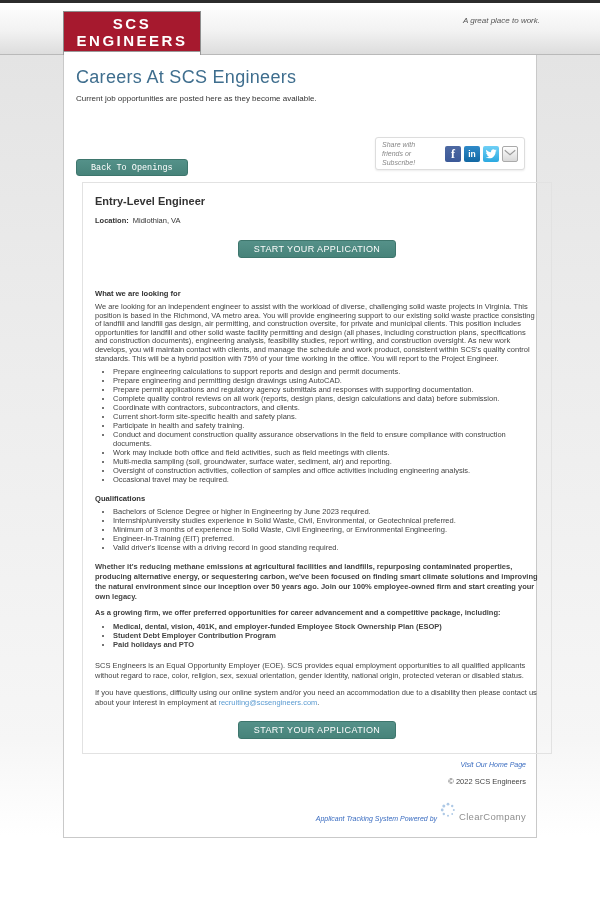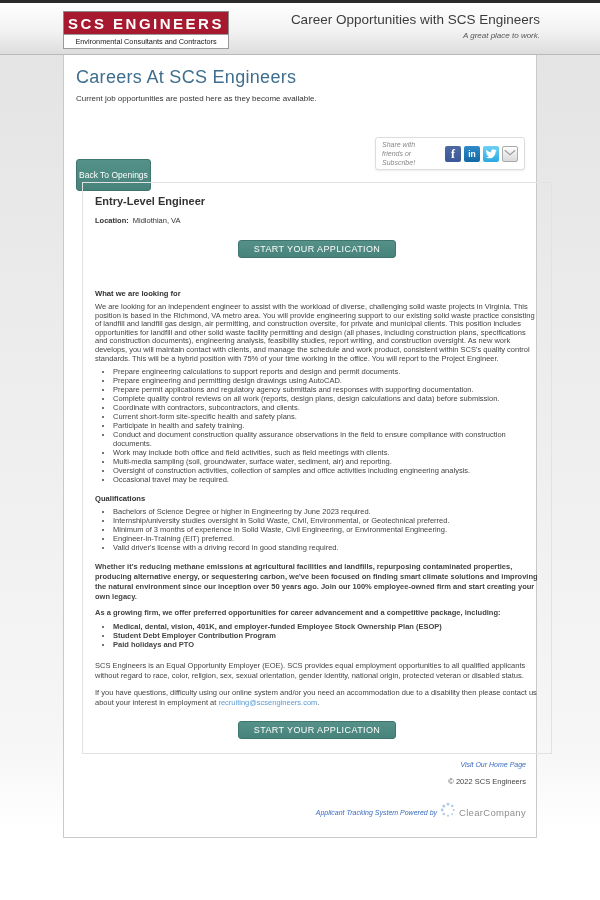--- a/index.html
+++ b/index.html
@@ -6,21 +6,21 @@
   html,body { background:#fff; }
   body { font-family:"Liberation Sans","DejaVu Sans",sans-serif; color:#444; }
   .canvas{ position:relative; width:600px; height:900px; margin:0 auto; overflow:hidden;
            background:linear-gradient(180deg,#e4e4e4 55px,#ededed 380px,#f6f6f6 740px,#ffffff 835px); }
 
   
   .topbar{ position:absolute; top:0; left:0; width:600px; height:3px; background:#2b2b2b; }
   .header{ position:absolute; top:3px; left:0; width:600px; height:52px;
            background:linear-gradient(180deg,#ffffff 0%,#f2f2f2 55%,#dddddd 100%);
            border-bottom:1px solid #b9b9b9; }
-  .logo{ position:absolute; left:63px; top:8px; width:166px; }
+  .logo{ position:absolute; left:63px; top:8px; width:138px; }
   .logo-red{ background:#a6192e; color:#fff; font-weight:bold; font-size:15px; letter-spacing:2.5px;
              text-align:center; padding:3px 4px 2px; border:1px solid #8d8d8d; border-bottom:none; }
   .logo-tag{ background:#fff; color:#1a1a1a; font-size:7.3px; text-align:center; padding:2px 1px;
              border:1px solid #9a9a9a; }
   .header-right{ position:absolute; right:60px; top:9px; width:360px; text-align:right; }
   .page-title{ font-size:13.5px; color:#3c3c3c; }
   .page-sub{ font-size:8px; font-style:italic; color:#555; margin-top:4px; }
 
   
   .panel{ position:absolute; top:55px; left:63px; width:474px; height:783px; background:#fff;
@@ -35,23 +35,23 @@
   .share-text{ width:50px; font-size:7px; font-style:italic; color:#888; line-height:9px; }
   .share-icons{ display:flex; gap:3px; }
   .sicon{ width:16px; height:16px; border-radius:2px; display:flex; align-items:center; justify-content:center;
           cursor:pointer; }
   .fb{ background:linear-gradient(#4e69a2,#3b5998); color:#fff; font-weight:bold; font-size:12px;
        font-family:"Liberation Serif",serif; align-items:flex-end; }
   .li{ background:linear-gradient(#2f8ac9,#1268a3); color:#fff; font-weight:bold; font-size:8.5px; }
   .tw{ background:linear-gradient(#6fd0f6,#2ba9e0); }
   .mail{ background:linear-gradient(#ffffff,#d8d8d8); border:1px solid #aaa; }
 
-  .back-btn{ position:absolute; left:12px; top:104px; height:32px; padding:0 2px; font-size:8.5px;
+  .back-btn{ position:absolute; left:12px; top:104px; height:17px; padding:0 14px; font-size:8.5px;
              color:#fff; background:linear-gradient(#549189,#47837a); border:1px solid #3e766d;
-             border-radius:3px; cursor:pointer; font-family:Liberation Sans, sans-serif; }
+             border-radius:3px; cursor:pointer; font-family:Liberation Mono, monospace; }
 
   .job-box{ position:absolute; top:127px; left:18px; width:470px; border:1px solid #e2e2e2;
             padding:12px 12px 10px; }
   .job-box h2{ font-size:11px; color:#333; }
   .loc{ margin-top:9px; font-size:7.5px; color:#333; }
   .loc-label{ font-weight:bold; margin-right:4px; }
   .btn-row{ text-align:center; margin-top:13px; }
   .apply-btn{ height:18px; padding:0 15px; font-size:9px; letter-spacing:.4px; color:#fdfdfd;
               background:linear-gradient(#559189,#47837a); border:1px solid #3e766d; border-radius:3px;
               cursor:pointer; font-family:inherit; }
@@ -64,38 +64,37 @@
   p.mission{ margin-top:10px; line-height:10px; }
   p.benefits-intro{ margin-top:7px; }
   p.eoe{ margin-top:12px; line-height:10px; }
   p.contact{ margin-top:7px; line-height:10px; }
   a.mail-link{ color:#5b9bd1; text-decoration:none; cursor:pointer; }
   .btn-row.second{ margin-top:11px; margin-bottom:4px; }
 
   .footer{ position:absolute; top:698px; right:10px; text-align:right; }
   .home-link{ font-size:7px; font-style:italic; color:#3a6cc0; text-decoration:none; cursor:pointer; display:inline-block; }
   .copyright{ font-size:7.5px; color:#444; margin-top:6px; }
-  .ats-row{ margin-top:16px; display:flex; align-items:center; justify-content:flex-end; gap:3px; }
+  .ats-row{ margin-top:16px; display:flex; align-items:flex-end; justify-content:flex-end; gap:3px; }
   .ats-text{ font-size:7px; font-style:italic; color:#3a6cc0; }
   .cc-name{ font-size:9.5px; color:#8f8f8f; letter-spacing:.3px; }
 </style>
 </head>
 <body>
 
 <div class="canvas">
 
   <div class="topbar"></div>
 
   <div class="header">
     <div class="logo">
       <div class="logo-red">SCS ENGINEERS</div>
       <div class="logo-tag">Environmental Consultants and Contractors</div>
     </div>
     <div class="header-right">
-      <div class="page-title">Career Opportunities with SCS Engineers</div>
       <div class="page-sub">A great place to work.</div>
     </div>
   </div>
 
   <div class="panel">
 
     <h1>Careers At SCS Engineers</h1>
     <p class="intro">Current job opportunities are posted here as they become available.</p>
 
     <div class="share-box">
@@ -141,21 +140,21 @@
         <li>Conduct and document construction quality assurance observations in the field to ensure compliance with construction documents.</li>
         <li>Work may include both office and field activities, such as field meetings with clients.</li>
         <li>Multi-media sampling (soil, groundwater, surface water, sediment, air) and reporting.</li>
         <li>Oversight of construction activities, collection of samples and office activities including engineering analysis.</li>
         <li>Occasional travel may be required.</li>
       </ul>
 
       <h3 class="sec-h">Qualifications</h3>
       <ul>
         <li>Bachelors of Science Degree or higher in Engineering by June 2023 required.</li>
-        <li>Internship/university studies oversight in Solid Waste, Civil, Environmental, or Geotechnical preferred.</li>
+        <li>Internship/university studies experience in Solid Waste, Civil, Environmental, or Geotechnical preferred.</li>
         <li>Minimum of 3 months of experience in Solid Waste, Civil Engineering, or Environmental Engineering.</li>
         <li>Engineer-in-Training (EIT) preferred.</li>
         <li>Valid driver's license with a driving record in good standing required.</li>
       </ul>
 
       <p class="b mission">Whether it's reducing methane emissions at agricultural facilities and landfills, repurposing contaminated properties, producing alternative energy, or sequestering carbon, we've been focused on finding smart climate solutions and improving the natural environment since our inception over 50 years ago. Join our 100% employee-owned firm and start creating your own legacy.</p>
       <p class="b benefits-intro">As a growing firm, we offer preferred opportunities for career advancement and a competitive package, including:</p>
       <ul class="b">
         <li>Medical, dental, vision, 401K, and employer-funded Employee Stock Ownership Plan (ESOP)</li>
         <li>Student Debt Employer Contribution Program</li>

